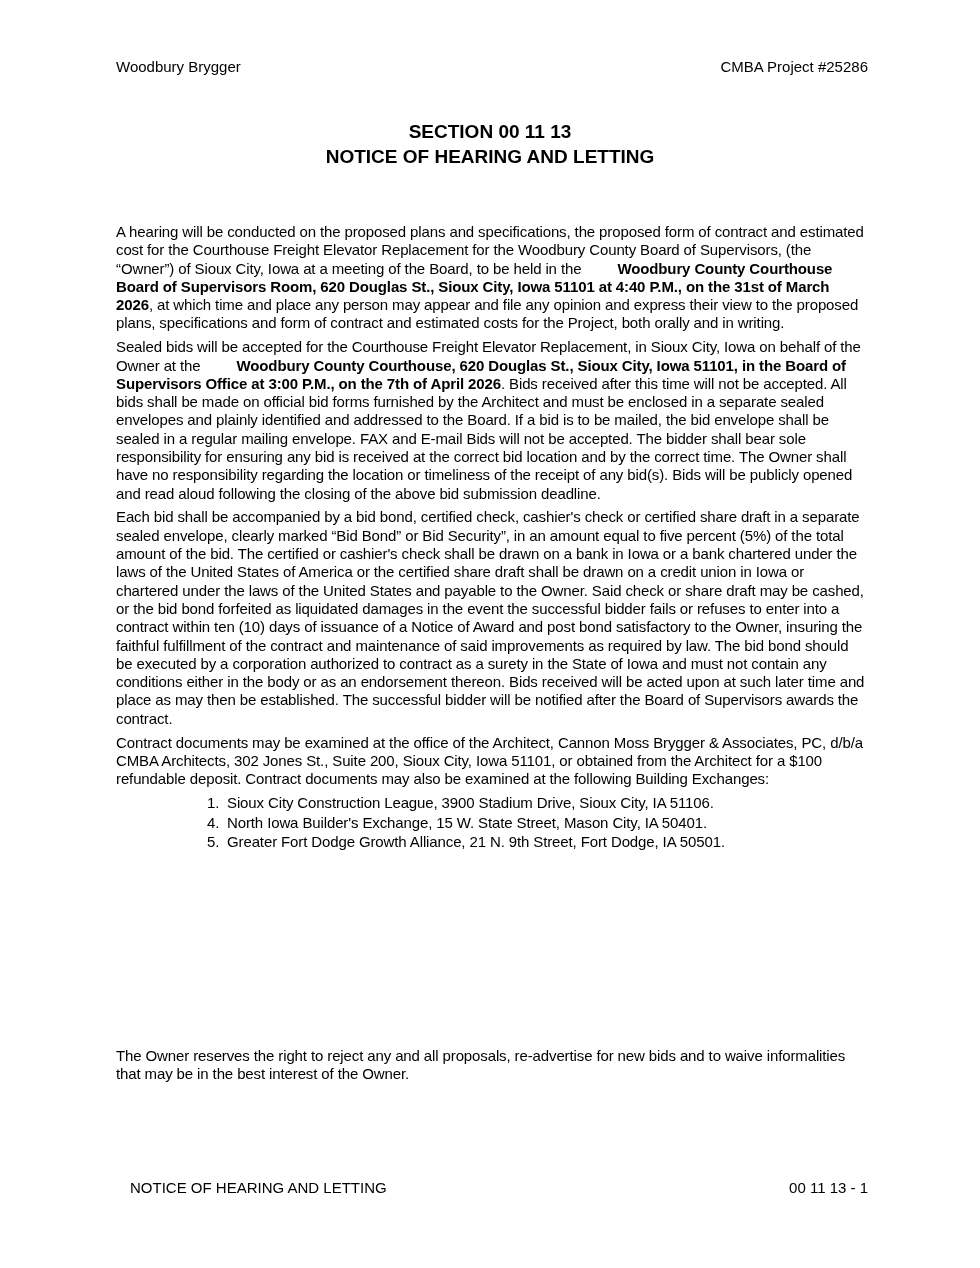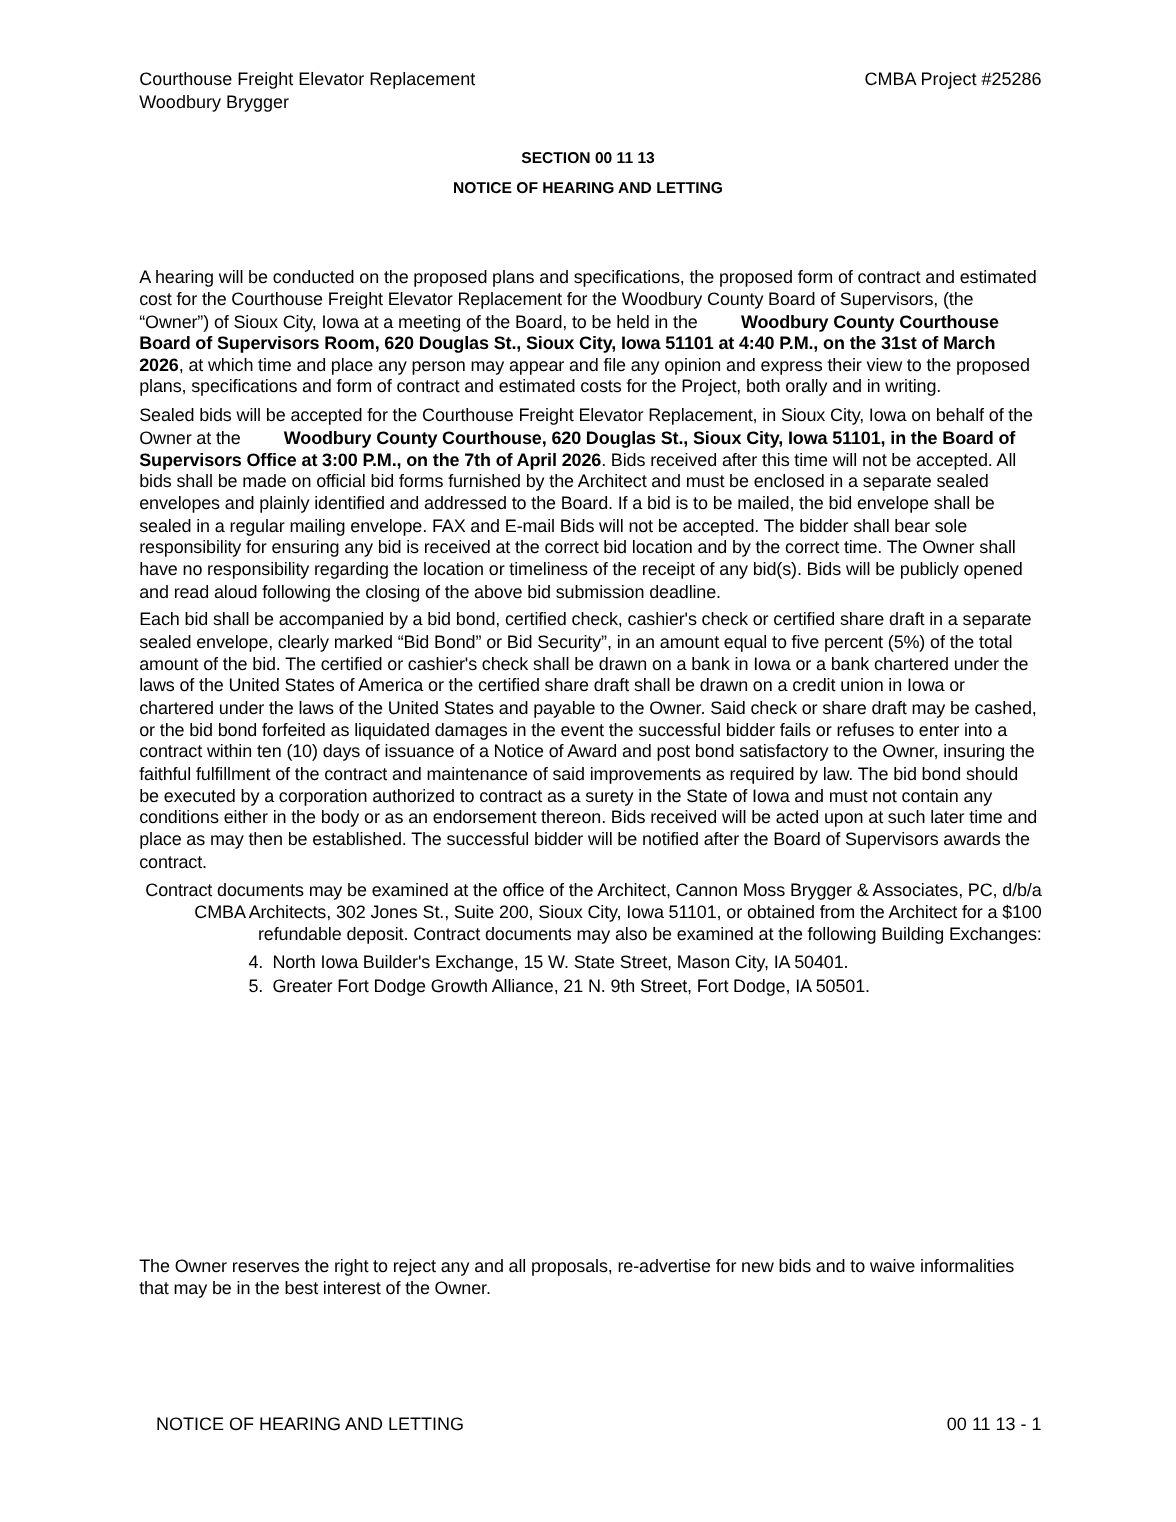--- a/index.html
+++ b/index.html
@@ -38,21 +38,21 @@
       line-height: 18.5px;
       text-align: right;
     }
     .section-titles {
       position: absolute;
       left: 0;
       width: 980px;
       top: 123px;
       text-align: center;
       font-weight: bold;
-      font-size: 13px;
+      font-size: 19px;
     }
     .section-titles .section-number {
       line-height: 18px;
     }
     .section-titles .section-name {
       margin-top: 7px;
       line-height: 18px;
     }
     .content {
       position: absolute;
@@ -103,41 +103,41 @@
       position: absolute;
       right: 0;
       top: 0;
     }
   </style>
 </head>
 <body>
 
 <div class="page-header">
   <div class="hdr-left">
-    <div>Courthouse Freight Elevator Replacement</div>
     <div>Woodbury Brygger</div>
   </div>
   <div class="hdr-right">CMBA Project #25286</div>
 </div>
 
 <div class="section-titles">
   <div class="section-number">SECTION 00 11 13</div>
   <div class="section-name">NOTICE OF HEARING AND LETTING</div>
 </div>
 
 <div class="content">
   <p><span>A hearing will be conducted on the proposed plans and specifications, the proposed form of contract and estimated cost for the Courthouse Freight Elevator Replacement for the Woodbury County Board of Supervisors, (the “Owner”) of Sioux City, Iowa at a meeting of the Board, to be held in the </span><b>Woodbury County Courthouse Board of Supervisors Room, 620 Douglas St., Sioux City, Iowa 51101 at 4:40 P.M., on the 31st of March 2026</b><span>, at which time and place any person may appear and file any opinion and express their view to the proposed plans, specifications and form of contract and estimated costs for the Project, both orally and in writing.</span></p>
 
   <p><span>Sealed bids will be accepted for the Courthouse Freight Elevator Replacement, in Sioux City, Iowa on behalf of the Owner at the </span><b>Woodbury County Courthouse, 620 Douglas St., Sioux City, Iowa 51101, in the Board of Supervisors Office at 3:00 P.M., on the 7th of April 2026</b><span>. Bids received after this time will not be accepted. All bids shall be made on official bid forms furnished by the Architect and must be enclosed in a separate sealed envelopes and plainly identified and addressed to the Board. If a bid is to be mailed, the bid envelope shall be sealed in a regular mailing envelope. FAX and E-mail Bids will not be accepted. The bidder shall bear sole responsibility for ensuring any bid is received at the correct bid location and by the correct time. The Owner shall have no responsibility regarding the location or timeliness of the receipt of any bid(s). Bids will be publicly opened and read aloud following the closing of the above bid submission deadline.</span></p>
 
   <p>Each bid shall be accompanied by a bid bond, certified check, cashier's check or certified share draft in a separate sealed envelope, clearly marked “Bid Bond” or Bid Security”, in an amount equal to five percent (5%) of the total amount of the bid. The certified or cashier's check shall be drawn on a bank in Iowa or a bank chartered under the laws of the United States of America or the certified share draft shall be drawn on a credit union in Iowa or chartered under the laws of the United States and payable to the Owner. Said check or share draft may be cashed, or the bid bond forfeited as liquidated damages in the event the successful bidder fails or refuses to enter into a contract within ten (10) days of issuance of a Notice of Award and post bond satisfactory to the Owner, insuring the faithful fulfillment of the contract and maintenance of said improvements as required by law. The bid bond should be executed by a corporation authorized to contract as a surety in the State of Iowa and must not contain any conditions either in the body or as an endorsement thereon. Bids received will be acted upon at such later time and place as may then be established. The successful bidder will be notified after the Board of Supervisors awards the contract.</p>
 
-  <p style="margin-bottom:0;text-align:right;">Contract documents may be examined at the office of the Architect, Cannon Moss Brygger &amp; Associates, PC, d/b/a CMBA Architects, 302 Jones St., Suite 200, Sioux City, Iowa 51101, or obtained from the Architect for a $100 refundable deposit. Contract documents may also be examined at the following Building Exchanges:</p>
+  <p style="margin-bottom:0;">Contract documents may be examined at the office of the Architect, Cannon Moss Brygger &amp; Associates, PC, d/b/a CMBA Architects, 302 Jones St., Suite 200, Sioux City, Iowa 51101, or obtained from the Architect for a $100 refundable deposit. Contract documents may also be examined at the following Building Exchanges:</p>
 
   <ol class="exchange-list">
+    <li><span class="num">1.</span><span>Sioux City Construction League, 3900 Stadium Drive, Sioux City, IA 51106.</span></li>
     <li><span class="num">4.</span><span>North Iowa Builder's Exchange, 15 W. State Street, Mason City, IA 50401.</span></li>
     <li><span class="num">5.</span><span>Greater Fort Dodge Growth Alliance, 21 N. 9th Street, Fort Dodge, IA 50501.</span></li>
   </ol>
 </div>
 
 <div class="closing">The Owner reserves the right to reject any and all proposals, re-advertise for new bids and to waive informalities that may be in the best interest of the Owner.</div>
 
 <div class="page-footer">
   <div class="ftr-left">NOTICE OF HEARING AND LETTING</div>
   <div class="ftr-right">00 11 13 - 1</div>

